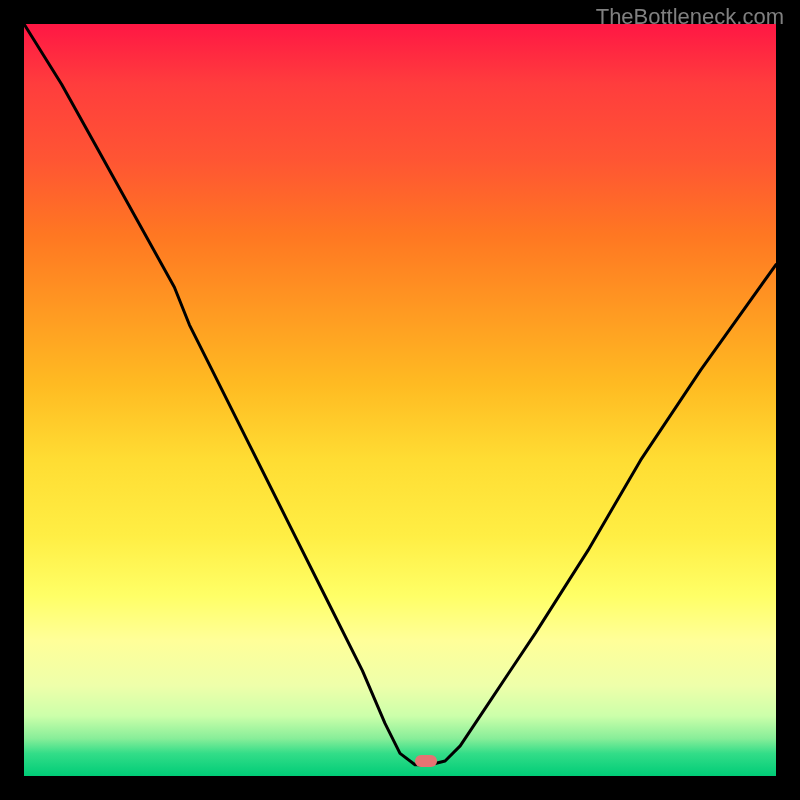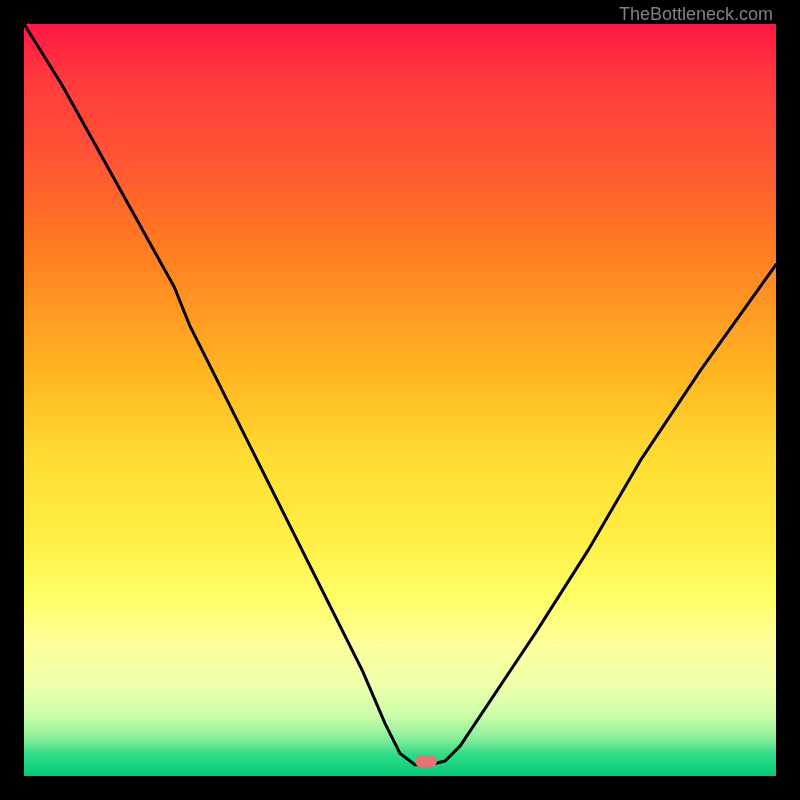--- a/index.html
+++ b/index.html
@@ -1,17 +1,17 @@
 <!DOCTYPE html>
 <html><head>
 <meta charset="utf-8">
 <style>
 *{margin:0;padding:0;box-sizing:border-box}
 body{width:800px;height:800px;background:#000;position:relative;font-family:Arial,sans-serif}
-.watermark{position:absolute;top:4px;right:27px;color:#808080;font-size:18px;font-weight:400;z-index:10}
+.watermark{position:absolute;top:4px;right:16px;color:#808080;font-size:22px;font-weight:400;z-index:10}
 .plot-area{position:absolute;top:24px;left:24px;width:752px;height:752px;overflow:hidden}
 .gradient-bg{position:absolute;inset:0;background:linear-gradient(to bottom,
   #ff1744 0%,
   #ff3d3d 8%,
   #ff5533 18%,
   #ff7722 28%,
   #ff9922 38%,
   #ffbb22 48%,
   #ffdd33 58%,
   #ffee44 68%,

